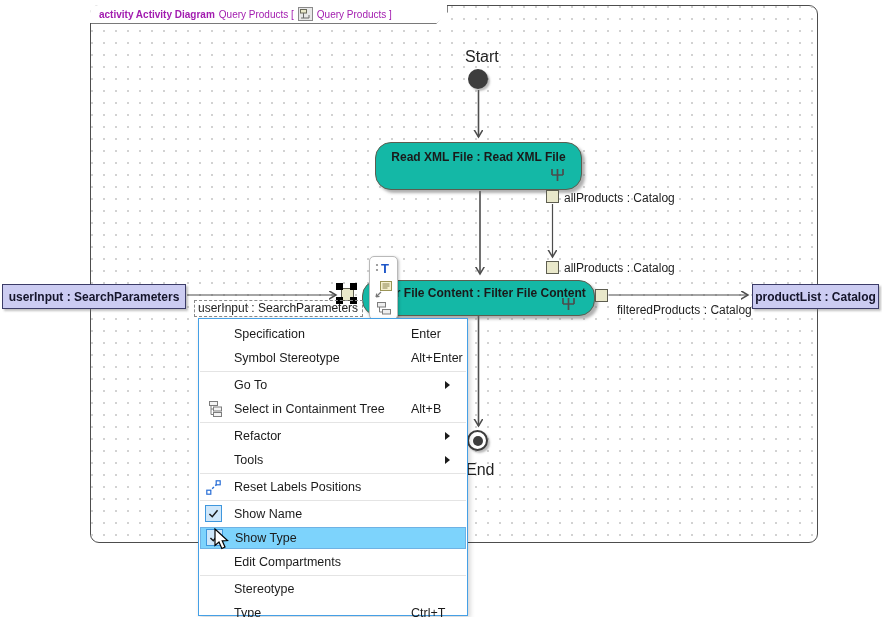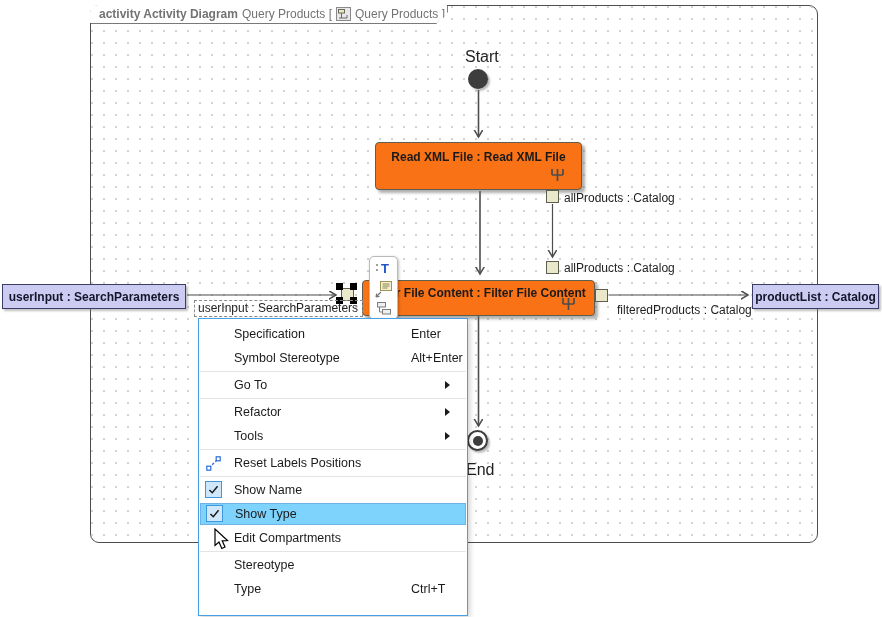--- a/index.html
+++ b/index.html
@@ -9,28 +9,28 @@
 
   
   .frame { position:absolute; left:90px; top:5px; width:728px; height:538px;
            border:1.5px solid #4d4d4d; border-radius:9px; background:#ffffff; overflow:hidden; }
   .grid  { position:absolute; inset:0;
            background-image:radial-gradient(circle,#d2d2d2 1px,rgba(0,0,0,0) 1.3px);
            background-size:12px 12px; background-position:7px 7px; }
 
   .tab { position:absolute; left:90px; top:5px; width:357px; height:18px;
          display:flex; align-items:center; gap:4px; padding-left:9px;
-         background:#ffffff; font-size:12px; color:#737373;
+         background:#ffffff; font-size:10px; color:#a21caf;
          clip-path:polygon(0 0,100% 0,100% 55%,97.2% 100%,0 100%);
          border-top-left-radius:8px; }
   .tab .b { font-weight:bold; }
   .dg-icon { width:15px; height:14px; display:inline-block; }
 
   
-  .action { position:absolute; background:#f97316; border:1.5px solid #5d5d50; border-radius:4px;
+  .action { position:absolute; background:#14b8a6; border:1.5px solid #5d5d50; border-radius:16px;
             box-shadow:3px 3px 3px rgba(110,110,110,.55);
             font-weight:bold; font-size:12px; color:#1a1a1a; text-align:center; }
   .param  { position:absolute; background:#ccccf2; border:1.3px solid #3c3c68;
             box-shadow:2px 2px 2px rgba(120,120,120,.45);
             font-weight:bold; font-size:12px; color:#14142a;
             display:flex; align-items:center; justify-content:center; }
   .pin    { position:absolute; width:13px; height:13px; background:#e9e8ca; border:1.3px solid #5d5d50; }
   .flowlbl{ position:absolute; font-size:12px; color:#1f1f1f; white-space:nowrap; }
   .nodelbl{ position:absolute; font-size:16px; color:#1f1f1f; white-space:nowrap; }
   .startdot{ position:absolute; left:468px; top:69px; width:20px; height:20px; border-radius:50%;
@@ -182,20 +182,30 @@
       <span class="lbl">Symbol Stereotype</span>
       <span class="sc">Alt+Enter</span>
     </div>
 
     <div class="sep"></div>
 
     <div class="mi">
       <span class="lbl">Go To</span>
       <span class="arrow"></span>
     </div>
+    <div class="mi">
+      <svg class="gicon" width="16" height="16" viewBox="0 0 16 16">
+        <rect x="3.5" y="0.5" width="8" height="4" fill="#f4f4f4" stroke="#7d7d7d"></rect>
+        <rect x="7.5" y="6" width="8" height="4" fill="#f4f4f4" stroke="#7d7d7d"></rect>
+        <rect x="7.5" y="11.5" width="8" height="4" fill="#f4f4f4" stroke="#7d7d7d"></rect>
+        <path d="M5,4.5 L5,13.5 L7.5,13.5 M5,8 L7.5,8" fill="none" stroke="#7d7d7d"></path>
+      </svg>
+      <span class="lbl">Select in Containment Tree</span>
+      <span class="sc">Alt+B</span>
+    </div>
 
     <div class="sep"></div>
 
     <div class="mi">
       <span class="lbl">Refactor</span>
       <span class="arrow"></span>
     </div>
     <div class="mi">
       <span class="lbl">Tools</span>
       <span class="arrow"></span>

